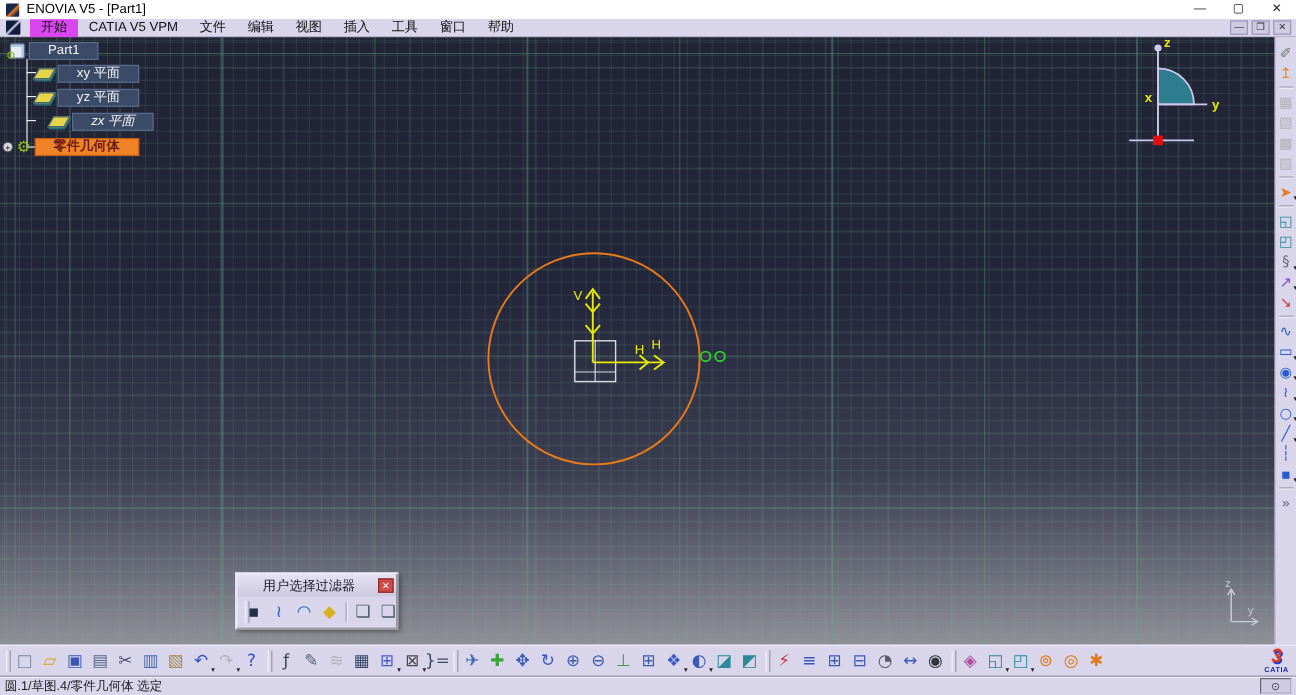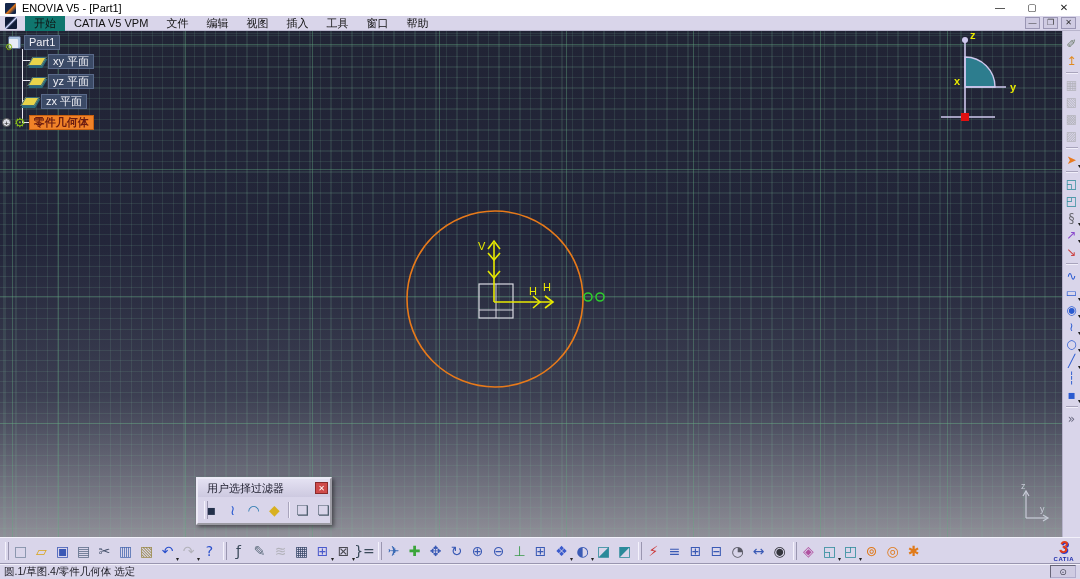--- a/index.html
+++ b/index.html
@@ -14,59 +14,59 @@
     background:linear-gradient(135deg,#15284b 45%,#e87a1a 55%, #15284b 80%); }
   .win-btns { margin-left:auto; display:flex; height:16px; }
   .win-btn { width:32px; text-align:center; font-size:10px; line-height:16px; color:#222; }
 
   
   .menubar { height:15px; background:#d9d5ea; border-bottom:1px solid #b8b4cc;
     display:flex; align-items:center; font-size:11px; color:#111; }
   .menu-ico { width:12px; height:12px; margin:0 8px 0 5px; border-radius:1px;
     background:linear-gradient(135deg,#101c38 40%,#d0d8ff 50%,#101c38 60%); }
   .menu-item { padding:0 9px; line-height:15px; white-space:nowrap; }
-  .menu-item.hl { background:#0f766e; }
+  .menu-item.hl { background:#d946ef; }
   .mdi-btns { margin-left:auto; display:flex; gap:3px; padding-right:4px; }
   .mdi-btn { width:15px; height:12px; background:#cfcbe2; border:1px solid #9a96b4;
     font-size:8px; line-height:10px; text-align:center; color:#333; }
 
   
   .main { height:506px; display:flex; }
   .viewport { position:relative; width:1062px; height:506px;
     background-image:
       repeating-linear-gradient(90deg, rgba(98,168,128,.40) 0 1px, transparent 1px 127px),
       repeating-linear-gradient(0deg,  rgba(98,168,128,.40) 0 1px, transparent 1px 127px),
       repeating-linear-gradient(90deg, rgba(120,180,150,.14) 0 1px, transparent 1px 10.5px),
       repeating-linear-gradient(0deg,  rgba(120,180,150,.14) 0 1px, transparent 1px 10.5px),
       linear-gradient(180deg,#212435 0%,#23263a 42%,#3c3f52 72%,#8f8f98 100%);
     background-position:58px 14px,58px 14px,5px 3px,5px 3px,0 0; }
   .vp-svg { position:absolute; inset:0; }
 
   
   .tree { position:absolute; top:2px; left:2px; font-size:11px; color:#fff; }
   .tree-row { position:absolute; display:flex; align-items:center; white-space:nowrap; }
-  .tree-label { background:#3b4a66; border:1px solid #5a6a8a; padding:0 4px;
+  .tree-label { background:#3b4a66; border:1px solid #5a6a8a; padding:0 15px;
     line-height:13px; color:#f2f2f8; }
   .tree-label.sel { background:#f08228; border-color:#c86010; color:#6b1d11; font-weight:bold; }
   .t-line { position:absolute; background:#e8e8f0; }
   .part-ico { width:13px; height:13px; margin-right:3px; background:#e8edf5;
     border:1px solid #5a6a8a; border-radius:2px;
     box-shadow:inset -2px 2px 0 #a9c2e0; position:relative; }
   .part-ico:after { content:"⚙"; position:absolute; left:-4px; bottom:-4px; font-size:9px; color:#8ab818; }
   .plane-ico { width:14px; height:9px; margin-right:4px; background:#e8d44a;
     border:1px solid #3a6a7a; transform:skewX(-30deg); box-shadow:2px 2px 0 #2a6a7a; }
   .gear-ico { font-size:13px; color:#8ac018; margin-right:3px; line-height:13px; }
   .expander { width:9px; height:9px; border-radius:50%; background:#dcdce4; color:#222;
     font-size:8px; line-height:9px; text-align:center; margin-right:3px; border:1px solid #555; }
 
   
   .palette { position:absolute; left:196px; top:446px; width:136px;
     background:#d9d5ea; border:2px outset #eceaf6; box-shadow:2px 2px 4px rgba(0,0,0,.45); }
   .palette-title { height:18px; display:flex; align-items:center; font-size:11px;
-    color:#1a1a2a; padding-left:9px; background:linear-gradient(180deg,#e4e1f2,#cdc9e0); }
+    color:#1a1a2a; padding-left:21px; background:linear-gradient(180deg,#e4e1f2,#cdc9e0); }
   .palette-close { margin-left:auto; margin-right:2px; width:13px; height:12px;
     background:#cf4a4a; border:1px solid #8a2a2a; color:#fff; font-size:8px;
     line-height:11px; text-align:center; }
   .palette-body { display:flex; align-items:center; height:26px; padding:0 3px; }
 
   
   .tb-btn { position:relative; width:21px; height:21px; display:inline-flex;
     align-items:center; justify-content:center; }
   .tb-btn b { font-weight:normal; font-size:14px; line-height:1; font-family:"DejaVu Sans",sans-serif; }
   .tb-btn.dis b { color:#b2b2ba !important; }
@@ -200,21 +200,21 @@
         <span class="tree-label">Part1</span>
       </div>
       <div class="tree-row" style="left:28px; top:21px;">
         <span class="plane-ico"></span>
         <span class="tree-label">xy 平面</span>
       </div>
       <div class="tree-row" style="left:28px; top:41px;">
         <span class="plane-ico"></span>
         <span class="tree-label">yz 平面</span>
       </div>
-      <div class="tree-row" style="left:21px; top:61px;">
+      <div class="tree-row" style="left:40px; top:61px;font-style:italic;">
         <span class="plane-ico"></span>
         <span class="tree-label">zx 平面</span>
       </div>
       <div class="tree-row" style="left:0px; top:82px;">
         <span class="expander">+</span>
         <span class="gear-ico">⚙</span>
         <span class="tree-label sel">零件几何体</span>
       </div>
     </div>
 

